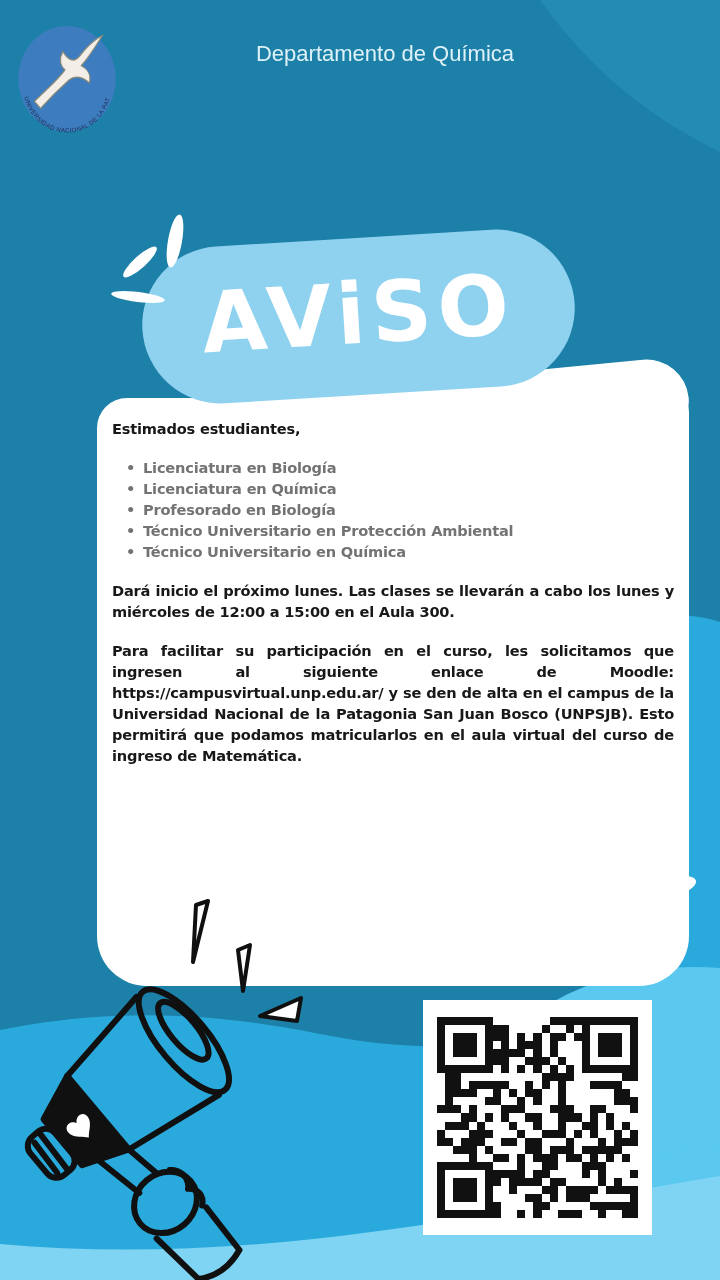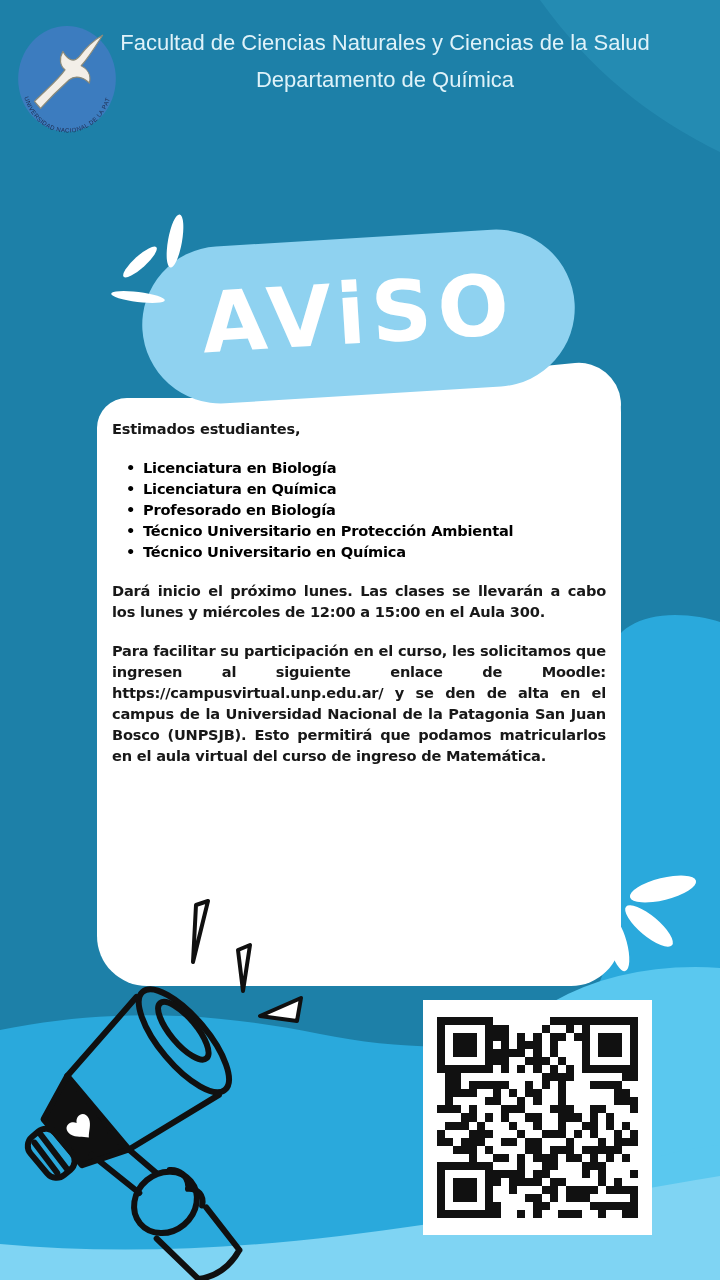--- a/index.html
+++ b/index.html
@@ -14,30 +14,30 @@
   #header .l2{font-size:22px;margin:0 0 7px;}
   #header .l3{font-size:22px;margin:11px;text-align:center;}
   #logo{position:absolute;left:14px;top:22px;width:106px;height:118px;z-index:4;}
   
   #pill{position:absolute;left:142px;top:238px;width:433px;height:157px;z-index:3;
         background:#8fd2f0;border-radius:80px;transform:rotate(-3.5deg);
         display:flex;align-items:center;justify-content:center;}
   #pill .t{color:#ffffff;font-size:84px;font-weight:800;letter-spacing:6px;
            font-family:"DejaVu Sans",sans-serif;line-height:1;padding-bottom:6px;}
   
-  #card{position:absolute;left:97px;top:398px;width:524px;height:588px;z-index:2;
+  #card{position:absolute;left:97px;top:398px;width:592px;height:588px;z-index:2;
         background:#ffffff;border-radius:30px 14px 50px 50px;}
   #card::before{content:"";position:absolute;left:-1px;right:-1px;top:-14px;height:84px;
         background:#ffffff;border-radius:42px;transform:rotate(-5.5deg);z-index:-1;}
   #card .inner{position:absolute;inset:0;padding:20px 15px 0 15px;box-sizing:border-box;}
   #card p{margin:0 0 18px;color:#181818;font-weight:bold;font-size:14.6px;
           line-height:21px;letter-spacing:-0.2px;text-align:justify;}
   #card p.greet{text-align:left;}
   #card ul{list-style:none;margin:0 0 18px;padding:0 0 0 14px;}
-  #card li{color:#000000;font-weight:bold;font-size:14.6px;line-height:21px;
+  #card li{color:#737373;font-weight:bold;font-size:14.6px;line-height:21px;
            letter-spacing:-0.2px;position:relative;padding-left:17px;}
   #card li::before{content:"•";position:absolute;left:0;top:0;}
   
   #qr{position:absolute;left:423px;top:1000px;width:229px;height:235px;z-index:4;
       background:#ffffff;display:flex;align-items:center;justify-content:center;}
   
   #deco{position:absolute;inset:0;z-index:5;pointer-events:none;}
 </style>
 </head>
 <body>
@@ -63,21 +63,20 @@
       <textPath href="#arc">UNIVERSIDAD NACIONAL DE LA PATAGONIA S.J.B.</textPath>
     </text>
     <g>
       <path d="M 20,78 C 34,64 43,57 50,47 C 45,43 44,36 48,29 C 52,36 58,41 64,34
                C 70,26 78,18 87,13 C 80,24 74,34 66,43 C 72,46 76,52 74,60
                C 68,54 60,52 54,57 C 44,66 34,76 26,85 Z" fill="#f3efe8" stroke="#8a8a7a" stroke-width="1.2" stroke-linejoin="round"></path>
     </g>
   </svg>
 
   <div id="header">
-    <p class="l2">Facultad de Ciencias Naturales y Ciencias de la Salud</p>
     <p class="l3">Departamento de Química</p>
   </div>
 
   <div id="pill">
     <span class="t">AViSO</span>
   </div>
 
   <div id="card">
     <div class="inner">
       <p class="greet">Estimados estudiantes,</p>

